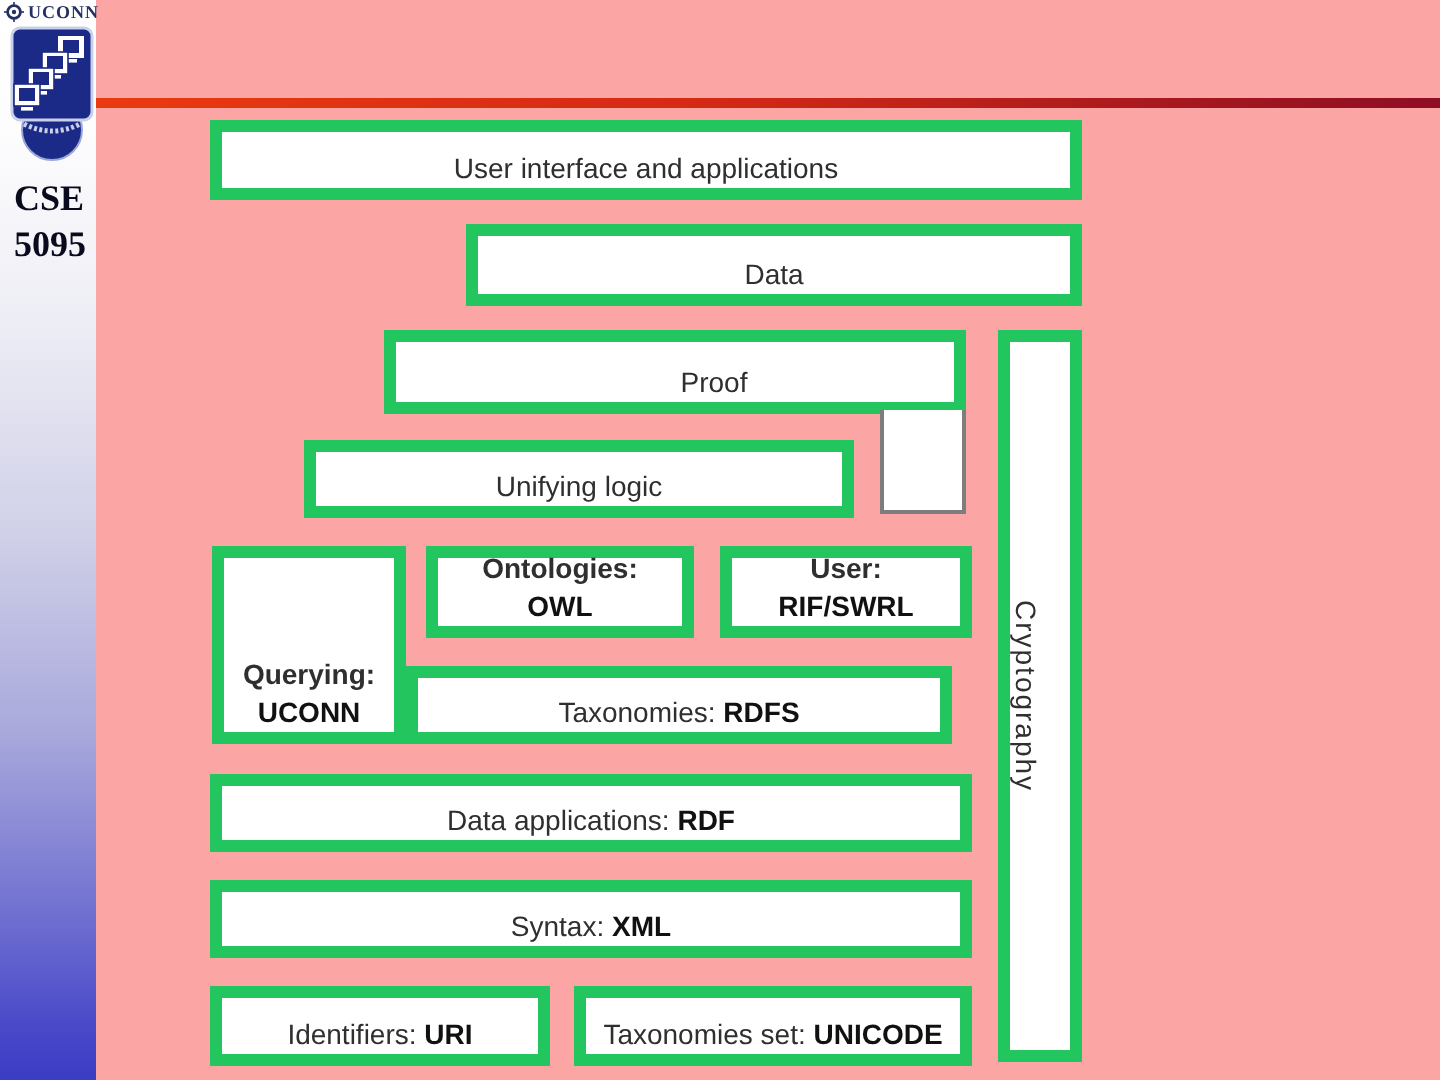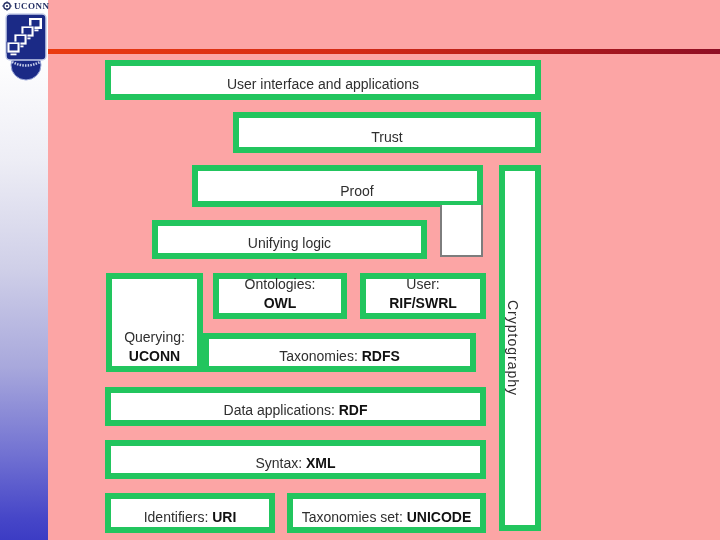--- a/index.html
+++ b/index.html
@@ -31,21 +31,21 @@
     background:linear-gradient(to right, #ea3a10 0%, #d42a14 45%, #8e0e24 100%);
   }
   
   .box{
     position:absolute; box-sizing:border-box; background:#ffffff;
     border:6px solid #22c55e; color:#2f2f2f; font-size:14px;
     display:flex; align-items:flex-end; justify-content:center;
     text-align:center; line-height:19px;
   }
   .box strong{ color:#111111; font-weight:bold; }
-  .stacked span, .stacked strong{ display:block; }
+  .stacked span, .stacked strong{ display:block;font-weight:bold; }
   .proof-ext{
     position:absolute; box-sizing:border-box; background:#ffffff;
     border:2px solid #7d7d7d; border-top:none; z-index:3;
   }
   .box.proof-main{ z-index:2; }
   .vertical{
     writing-mode:vertical-rl; line-height:normal; letter-spacing:1px;
   }
 </style>
 </head>
@@ -90,31 +90,35 @@
       </g>
       <g transform="translate(2,29)">
         <rect x="0" y="0" width="13" height="11" fill="#ffffff" stroke="#1b2a86" stroke-width="0.8"></rect>
         <rect x="2.5" y="2" width="8" height="6.5" fill="#1b2a86"></rect>
         <rect x="3.5" y="11.5" width="6" height="1.8" fill="#ffffff"></rect>
       </g>
     </g>
     <path d="M7,49 Q21,56 35,49" fill="none" stroke="#c9d0ea" stroke-width="2.5" stroke-dasharray="1.5,1.2"></path>
   </svg>
 
+  <div class="course">
+    <div>CSE</div>
+    <div>5095</div>
+  </div>
 
   <div class="redbar"></div>
 
   <main>
 
     <div class="box" style="left:105px; top:60px; width:436px; height:40px;">
       <span>User interface and applications</span>
     </div>
 
     <div class="box" style="left:233px; top:112px; width:308px; height:41px;">
-      <span>Trust</span>
+      <span>Data</span>
     </div>
 
     <div class="box proof-main" style="left:192px; top:165px; width:291px; height:42px;padding-left:39px;">
       <span>Proof</span>
     </div>
     <div class="proof-ext" style="left:440px; top:205px; width:43px; height:52px;"></div>
 
     <div class="box" style="left:152px; top:220px; width:275px; height:39px;">
       <span>Unifying logic</span>
     </div>

